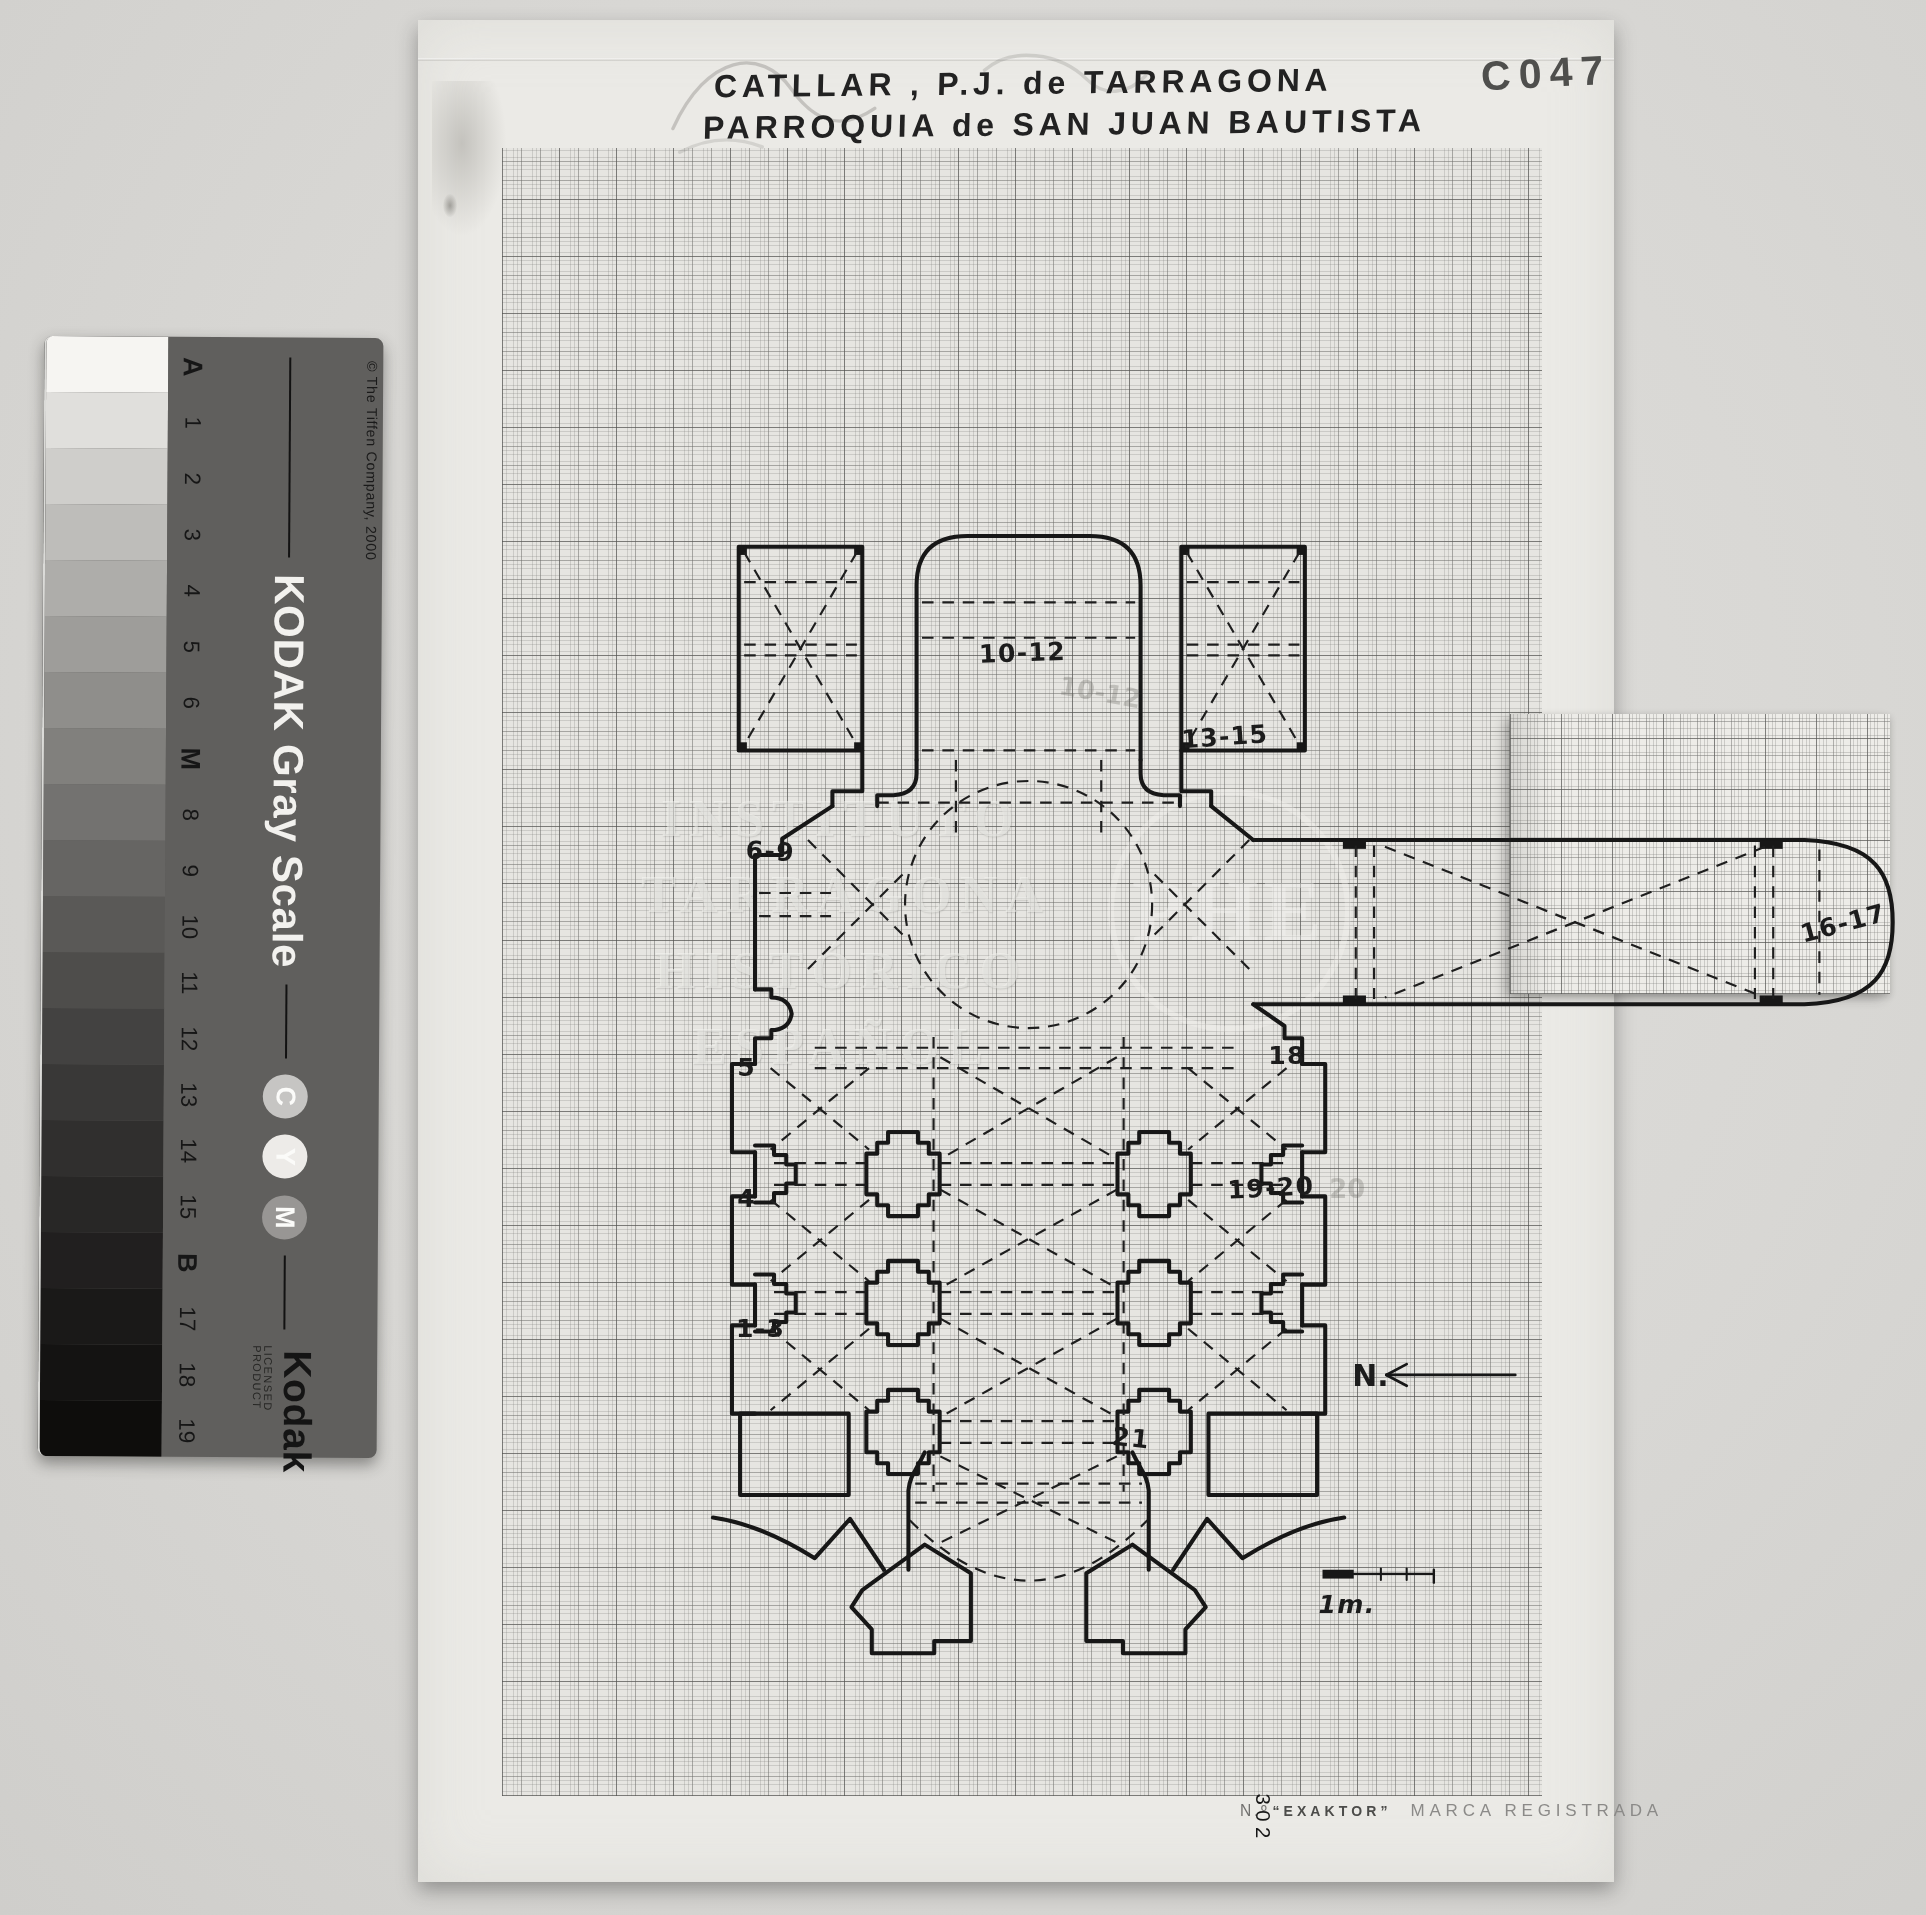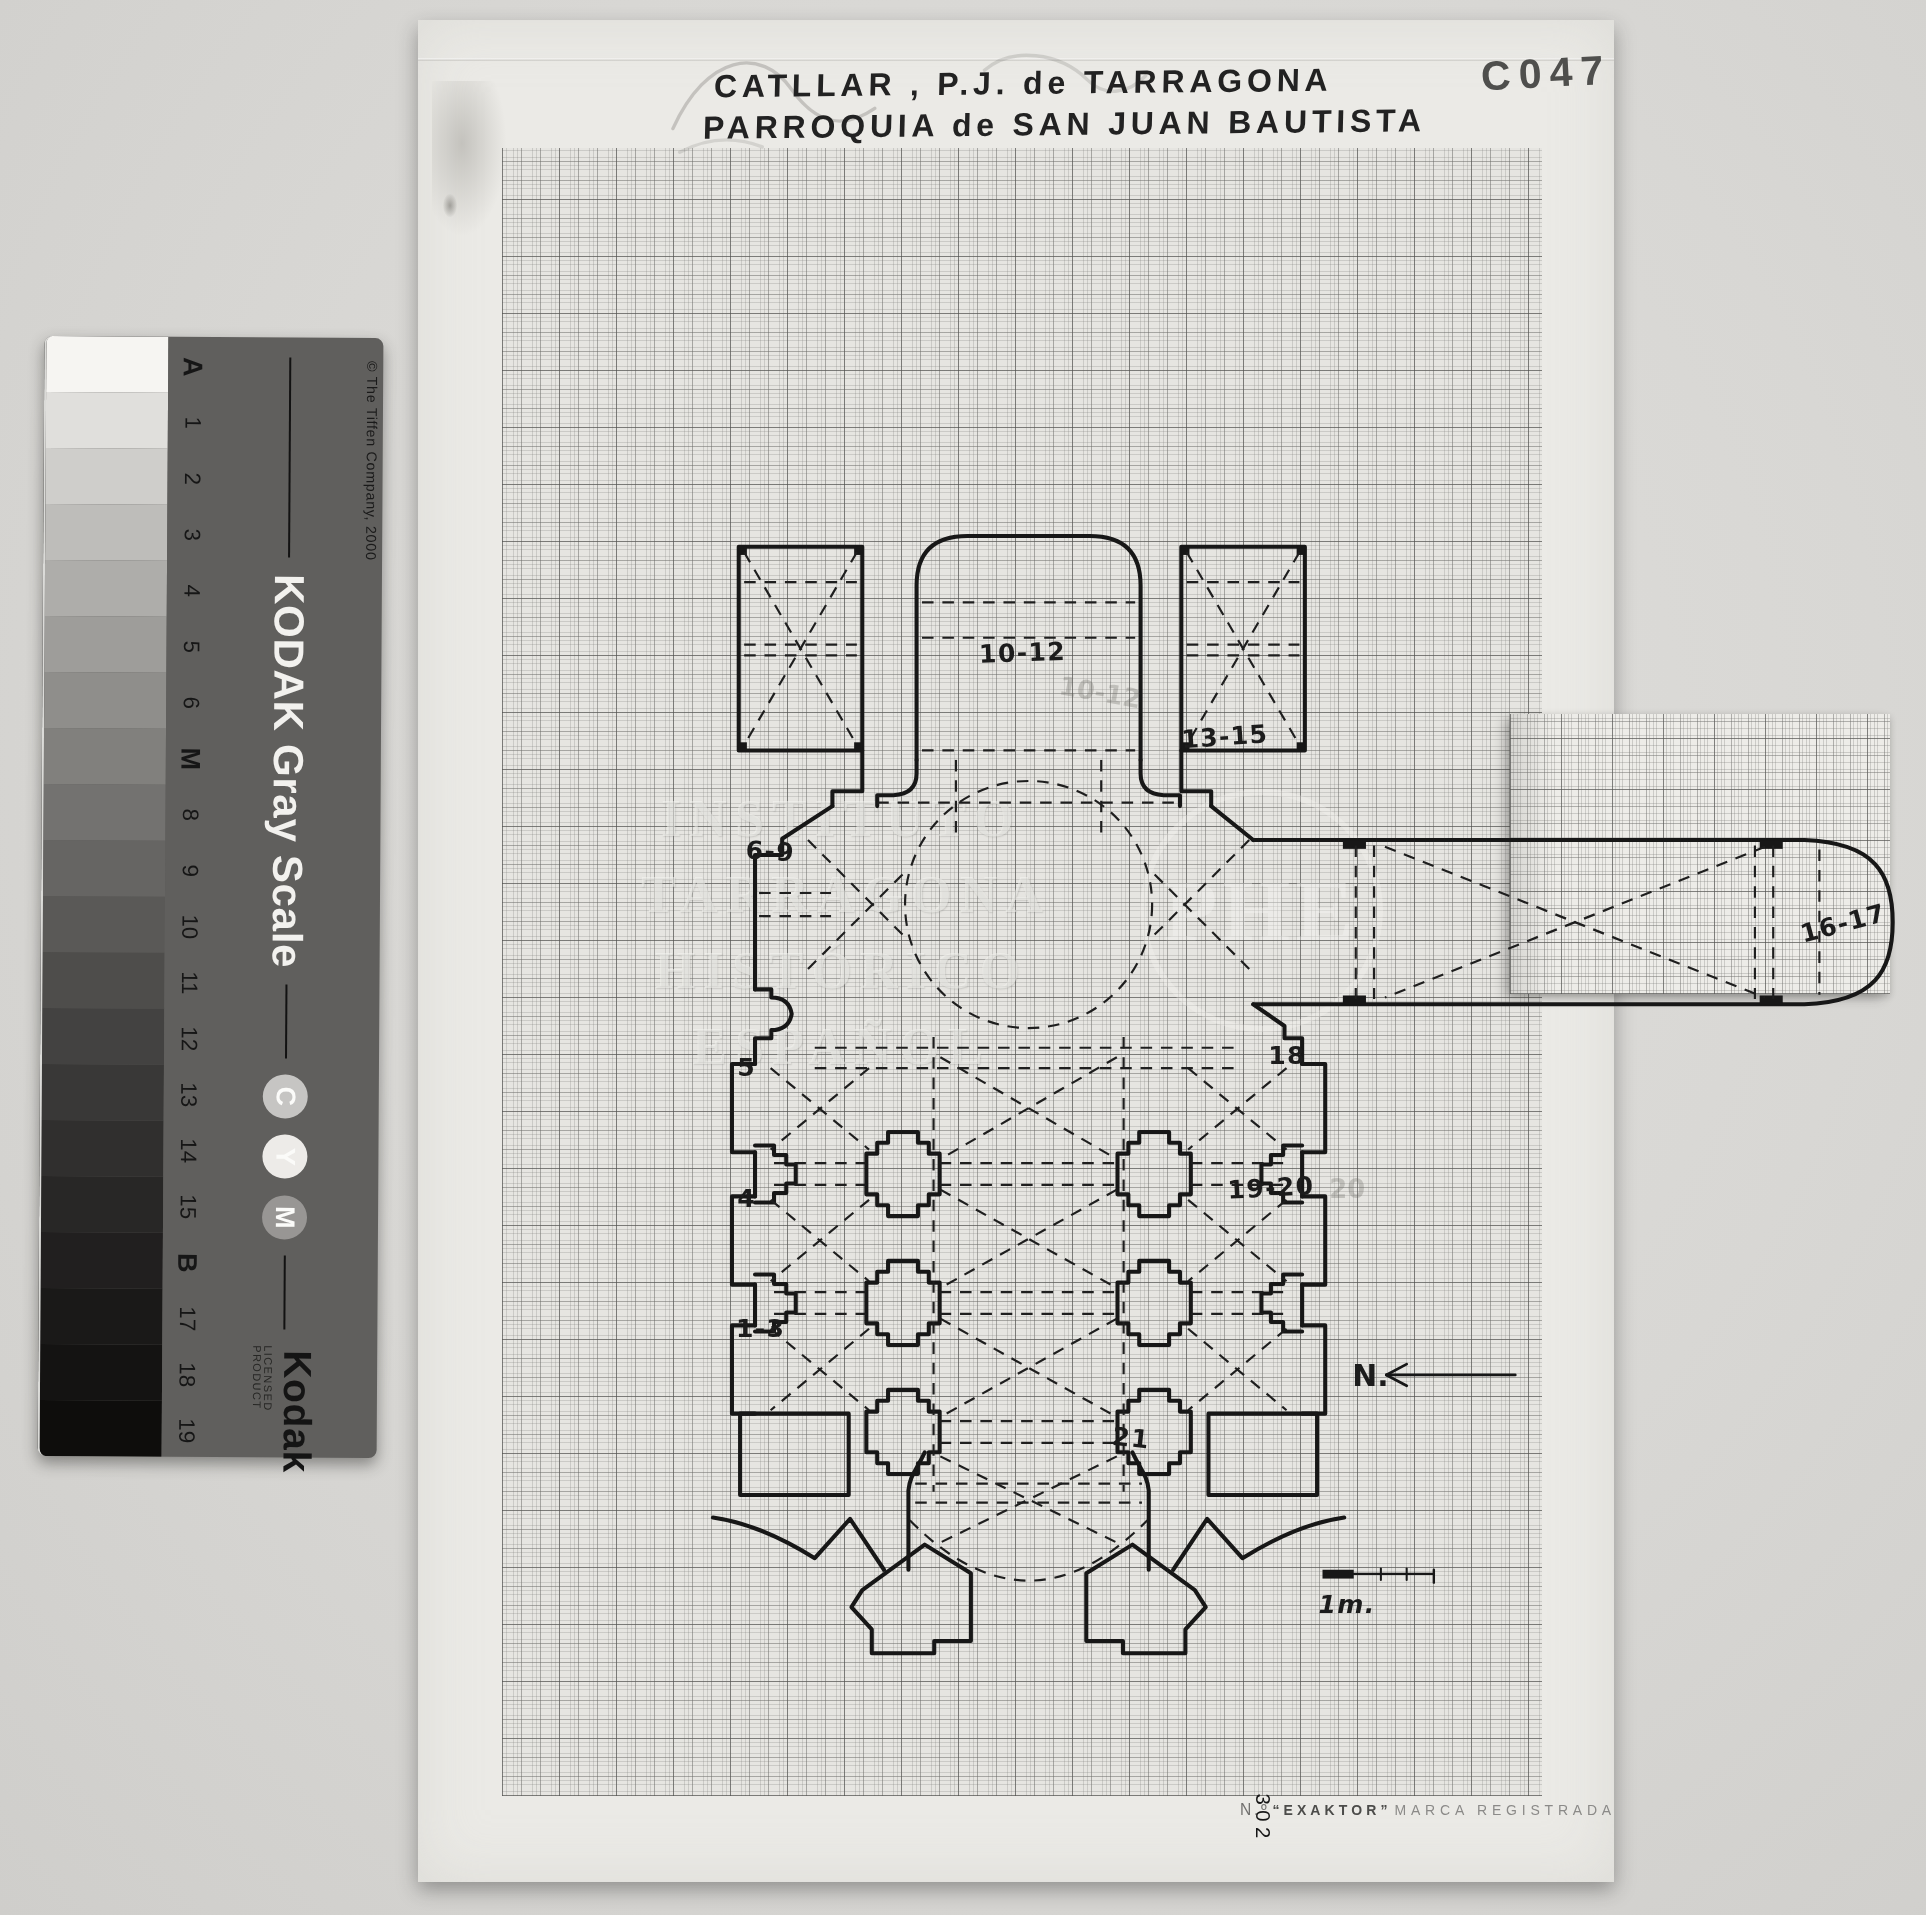--- a/index.html
+++ b/index.html
@@ -41,28 +41,28 @@
   .title2{position:absolute;left:703px;top:106px;z-index:4;}
   .code{position:absolute;left:1481px;top:50px;z-index:4;color:#4f4f4d;font-size:41px;letter-spacing:8.1px;
     font-weight:bold;transform:rotate(-3deg);}
   
   .wm{position:absolute;left:641px;top:781px;width:401px;z-index:2;text-align:center;
     font-family:"Liberation Serif",serif;font-weight:bold;font-size:52px;line-height:76px;
     letter-spacing:8.1px;color:rgba(250,249,246,.5);text-shadow:0.7px 1.4px 1.4px rgba(110,110,105,.22);}
   .seal{position:absolute;left:1108px;top:789px;width:231px;height:231px;border-radius:50%;z-index:2;
     border:6.8px solid rgba(247,246,243,.30);display:flex;align-items:center;justify-content:center;
     font-family:"Liberation Serif",serif;font-weight:bold;font-size:87px;letter-spacing:5.4px;
-    color:rgba(247,246,243,.36);margin-left:32px;}
+    color:rgba(247,246,243,.36);}
   
   .imprint{position:absolute;left:1240px;top:1801px;z-index:4;display:flex;align-items:baseline;gap:3px;
     color:#72716f;white-space:nowrap;}
   .imprint .no{font-size:15.6px;letter-spacing:2.7px;}
   .imprint .num{font-size:20.4px;letter-spacing:5.4px;}
   .imprint .brand{font-size:14px;font-weight:bold;letter-spacing:4.1px;color:#4c4c4a;}
-  .imprint .note{font-size:14px;letter-spacing:4.8px;color:#8b8a88;}
+  .imprint .note{font-size:17px;letter-spacing:4.8px;color:#8b8a88;margin-left:16px;}
   
   svg.plan{position:absolute;left:706px;top:521px;width:1195px;height:1249px;z-index:4;}
   .wall{fill:none;stroke:#171717;stroke-width:6;stroke-linejoin:round;stroke-linecap:round;}
   .wallthin{fill:none;stroke:#171717;stroke-width:4;stroke-linecap:round;}
   .blk{fill:#171717;stroke:none;}
   .dash{fill:none;stroke:#1e1e1e;stroke-width:3.2;stroke-dasharray:17 13;stroke-linecap:butt;}
   .lbl{font-family:"DejaVu Sans",sans-serif;font-size:37px;fill:#1c1c1c;font-weight:bold;letter-spacing:2px;}
   .ghost{font-family:"DejaVu Sans",sans-serif;font-size:38px;fill:#6a6964;opacity:.30;font-weight:bold;}
   .nlbl{font-family:"DejaVu Sans",sans-serif;font-size:44px;fill:#1c1c1c;font-weight:bold;}
   

